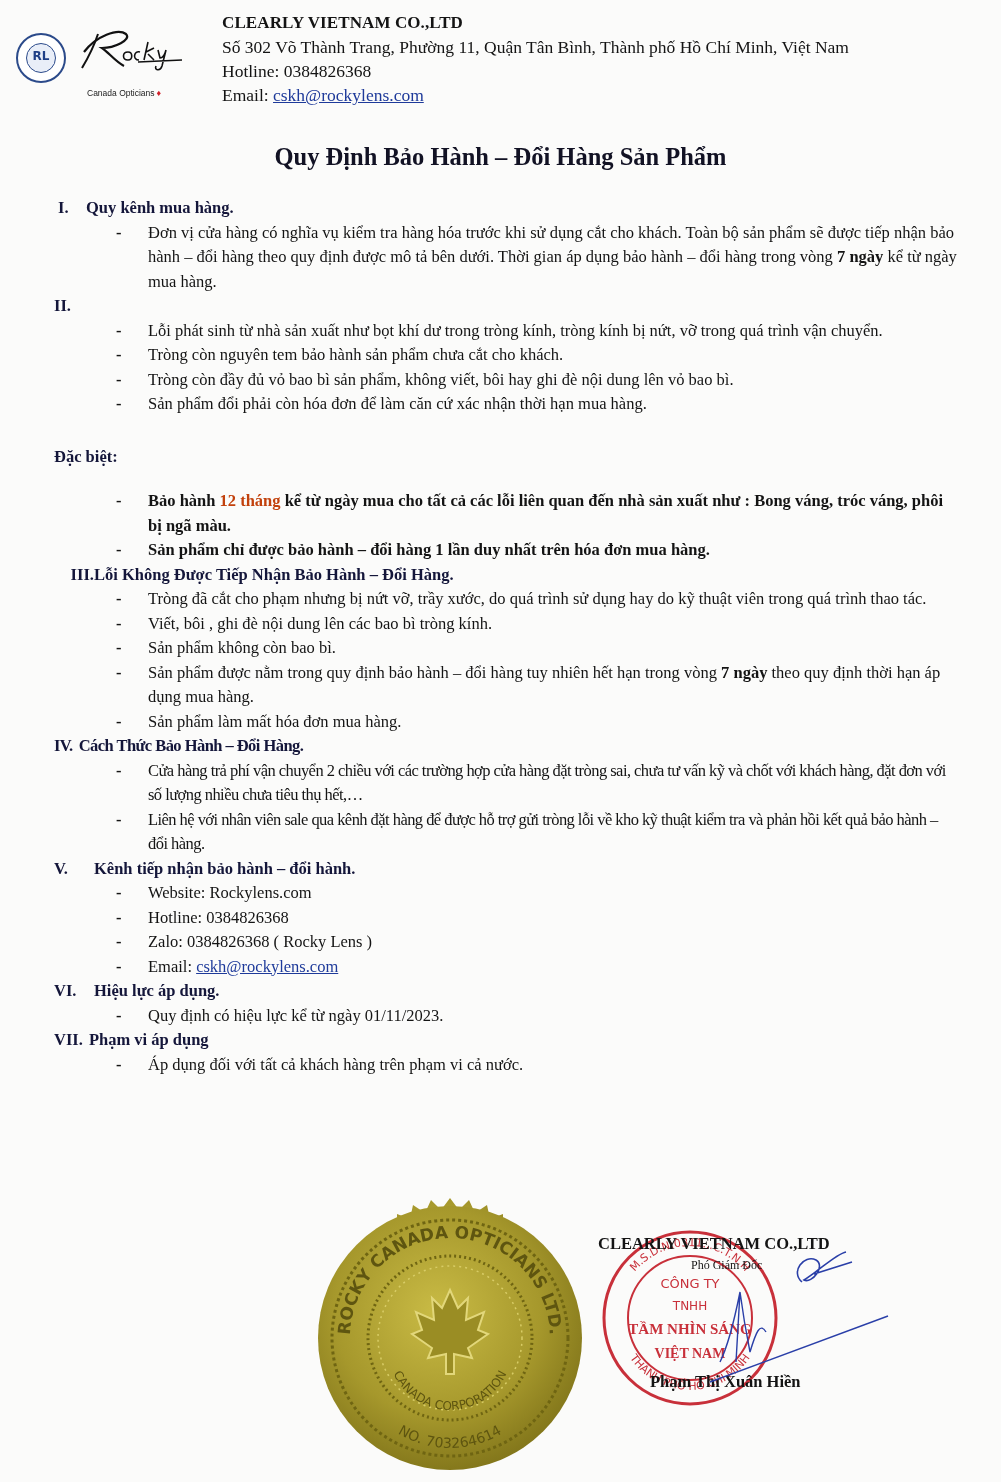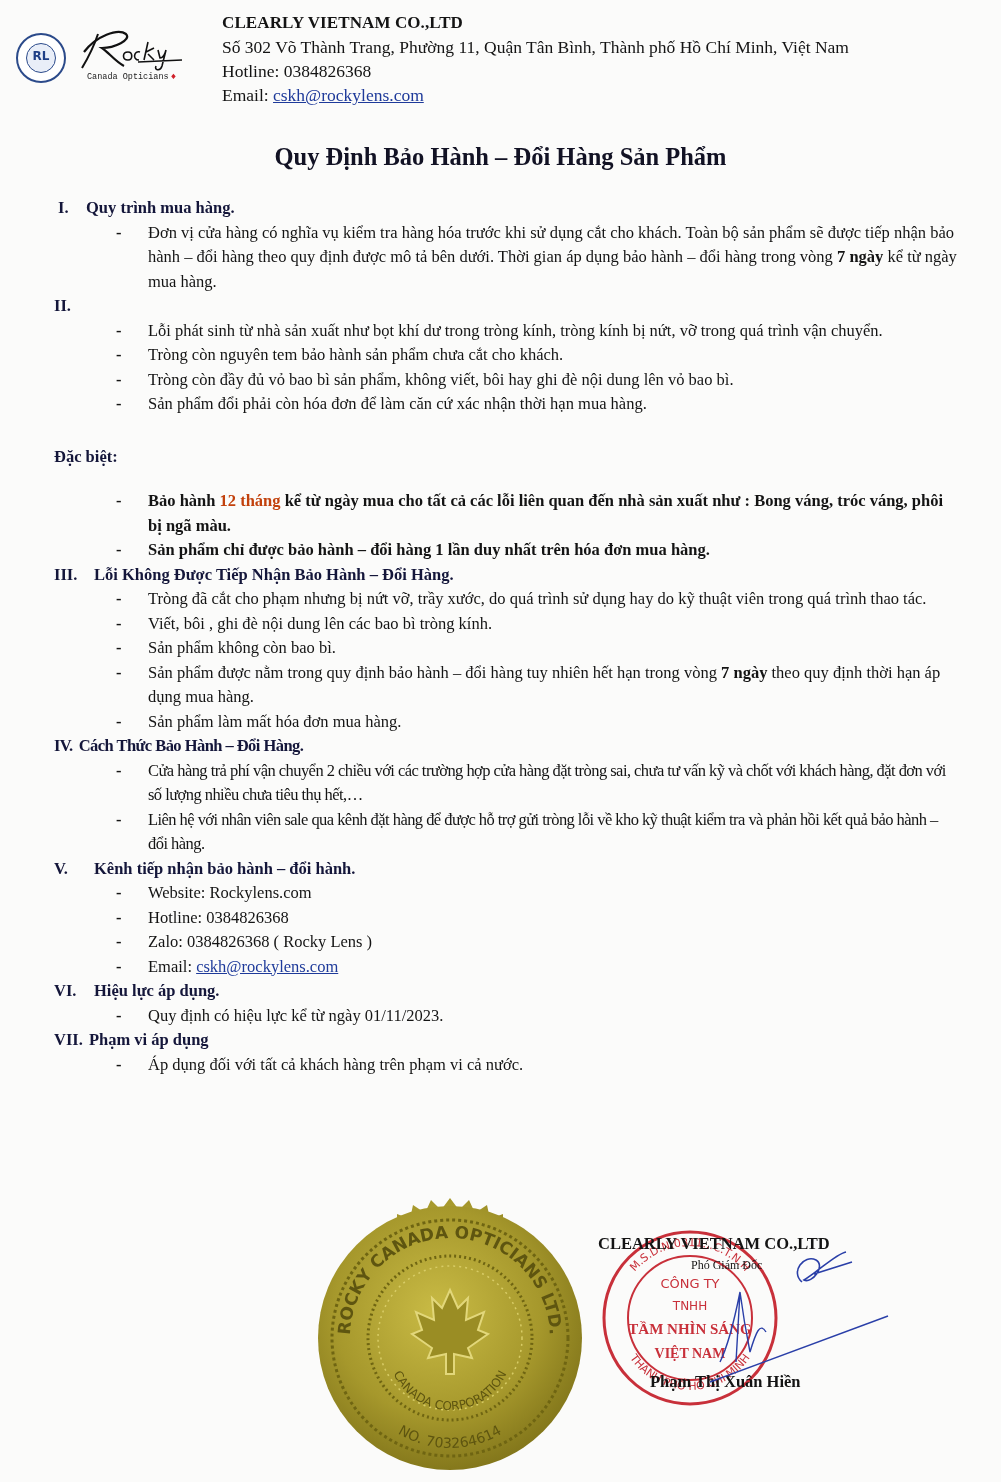--- a/index.html
+++ b/index.html
@@ -21,22 +21,22 @@
     border: 1.5px solid #2b4a8a; box-sizing: border-box; background: #e9eef8;
   }
   .logo-badge .mark {
     position: absolute; left: 0; top: 5px; width: 100%; text-align: center;
     font-family: "DejaVu Sans", sans-serif; font-weight: bold; font-size: 12px; color: #1f3f86;
   }
   .logo-script {
     position: absolute; left: 78px; top: 22px; width: 110px; height: 52px;
   }
   .logo-sub {
-    position: absolute; left: 87px; top: 72px;
-    font-family: Liberation Mono, monospace; font-size: 8.5px; color: #222;
+    position: absolute; left: 87px; top: 88px;
+    font-family: Liberation Sans, sans-serif; font-size: 8.5px; color: #222;
   }
   .logo-sub .leaf { color: #d0212a; font-size: 9px; margin-left: 2px; }
   .company {
     position: absolute; left: 222px; top: 11px; font-size: 17.5px; line-height: 24px;
   }
   .company .name { font-weight: bold; font-size: 17px; letter-spacing: 0.1px; }
   .company a { color: #1e3a9a; text-decoration: underline; }
 
   .title {
     position: absolute; left: 0; top: 143px; width: 1001px; text-align: center;
@@ -102,21 +102,21 @@
     <div><span>Email: </span><a>cskh@rockylens.com</a></div>
   </div>
 </div>
 
 <div class="title">Quy Định Bảo Hành – Đổi Hàng Sản Phẩm</div>
 
 <div class="content">
 
   <div class="sec-h" style="margin-left:-2px;">
     <span class="num">I.</span>
-    <span>Quy trình mua hàng.</span>
+    <span>Quy kênh mua hàng.</span>
   </div>
   <ul class="items">
     <li><span>Đơn vị cửa hàng có nghĩa vụ kiểm tra hàng hóa trước khi sử dụng cắt cho khách. Toàn bộ sản phẩm sẽ được tiếp nhận bảo hành – đổi hàng theo quy định được mô tả bên dưới. Thời gian áp dụng bảo hành – đổi hàng trong vòng </span><span class="bold">7 ngày</span><span> kể từ ngày mua hàng.</span></li>
   </ul>
 
   <div class="sec-h" style="margin-left:-6px;">
     <span class="num" style="min-width:34px;">II.</span>
   </div>
   <ul class="items">
     <li>Lỗi phát sinh từ nhà sản xuất như bọt khí dư trong tròng kính, tròng kính bị nứt, vỡ trong quá trình vận chuyển.</li>
@@ -124,21 +124,21 @@
     <li>Tròng còn đầy đủ vỏ bao bì sản phẩm, không viết, bôi hay ghi đè nội dung lên vỏ bao bì.</li>
     <li>Sản phẩm đổi phải còn hóa đơn để làm căn cứ xác nhận thời hạn mua hàng.</li>
   </ul>
 
   <div class="special-h" style="margin-left:-6px;">Đặc biệt:</div>
   <ul class="items special">
     <li><span>Bảo hành </span><span class="red">12 tháng</span><span> kể từ ngày mua cho tất cả các lỗi liên quan đến nhà sản xuất như : Bong váng, tróc váng, phôi bị ngã màu.</span></li>
     <li>Sản phẩm chỉ được bảo hành – đổi hàng 1 lần duy nhất trên hóa đơn mua hàng.</li>
   </ul>
 
-  <div class="sec-h" style="margin-left:-6px;">
+  <div class="sec-h" style="margin-left:-6px;text-align:right;">
     <span class="num" style="min-width:40px;">III.</span>
     <span>Lỗi Không Được Tiếp Nhận Bảo Hành – Đổi Hàng.</span>
   </div>
   <ul class="items">
     <li>Tròng đã cắt cho phạm nhưng bị nứt vỡ, trầy xước, do quá trình sử dụng hay do kỹ thuật viên trong quá trình thao tác.</li>
     <li>Viết, bôi , ghi đè nội dung lên các bao bì tròng kính.</li>
     <li>Sản phẩm không còn bao bì.</li>
     <li><span>Sản phẩm được nằm trong quy định bảo hành – đổi hàng tuy nhiên hết hạn trong vòng </span><span class="bold">7 ngày</span><span> theo quy định thời hạn áp dụng mua hàng.</span></li>
     <li>Sản phẩm làm mất hóa đơn mua hàng.</li>
   </ul>

